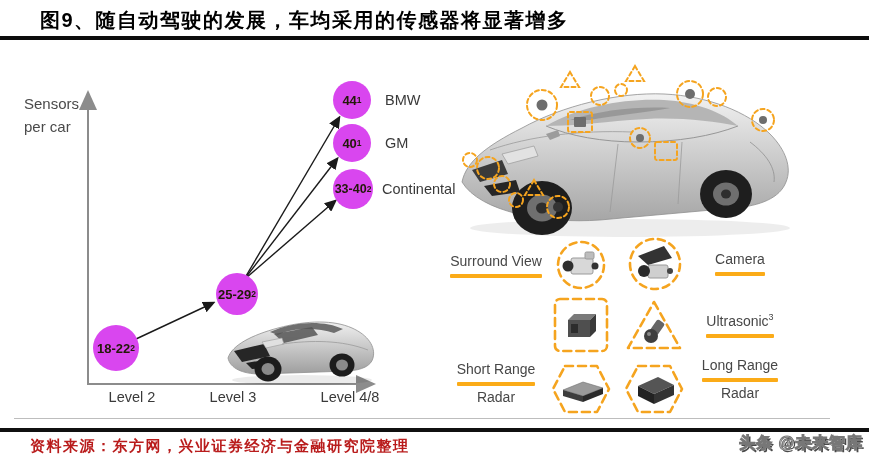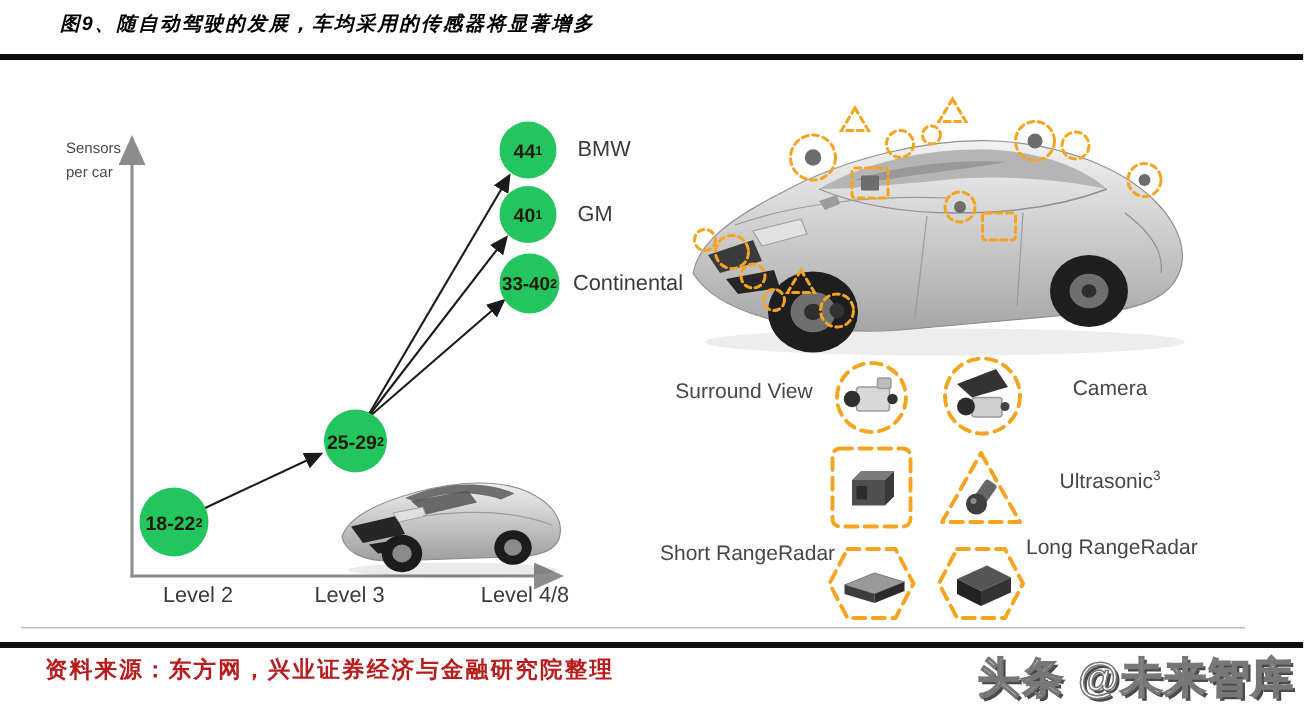--- a/index.html
+++ b/index.html
@@ -1,29 +1,29 @@
 <!DOCTYPE html>
 <html><head>
 <meta charset="utf-8">
 <style>
   * { margin:0; padding:0; box-sizing:border-box; }
   body { background:#ffffff; font-family:"Liberation Sans", sans-serif; }
   .page { position:relative; width:869px; height:475px; background:#fff; overflow:hidden; }
 
-  .cn-title { position:absolute; left:40px; top:7px; font-size:13px; font-weight:bold;
-              color:#000; letter-spacing:1.5px; white-space:nowrap;font-style:italic; }
+  .cn-title { position:absolute; left:40px; top:7px; font-size:20px; font-weight:bold;
+              color:#000; letter-spacing:1.5px; white-space:nowrap; }
   .title-rule { position:absolute; left:0; top:36px; width:869px; height:3.5px; background:#0d0d0d; }
 
   
   .chart-area { position:absolute; left:0; top:40px; width:445px; height:385px; }
   .chart-title { position:absolute; left:22px; top:1px; font-size:22px; font-weight:500;
                  color:#3b3b3b; letter-spacing:.2px; white-space:nowrap; }
   .axes-svg { position:absolute; left:0; top:0; width:445px; height:385px; }
-  .y-label { position:absolute; left:44px; top:52px; font-size:10px; color:#4a4a4a; line-height:1.55; }
-  .bubble { position:absolute; border-radius:50%; background:#22c55e; color:#221a08;
+  .y-label { position:absolute; left:24px; top:52px; font-size:15px; color:#4a4a4a; line-height:1.55; }
+  .bubble { position:absolute; border-radius:50%; background:#d946ef; color:#221a08;
             display:flex; align-items:center; justify-content:center;
             font-size:13px; font-weight:bold; white-space:nowrap; }
   .bubble sup { font-size:8.5px; line-height:0; vertical-align:super; }
   .b1 { left:93px;  top:285px; width:46px; height:46px; }
   .b2 { left:216px; top:233px; width:42px; height:42px; }
   .b3 { left:333px; top:129px; width:40px; height:40px; font-size:12.5px; }
   .b4 { left:333px; top:84px;  width:38px; height:38px; }
   .b5 { left:333px; top:41px;  width:38px; height:38px; }
   .brand { position:absolute; font-size:14.5px; color:#3a3a3a; white-space:nowrap; }
   .brand-bmw { left:385px; top:52px; }
@@ -31,21 +31,21 @@
   .brand-cont { left:382px; top:141px; }
   .level { position:absolute; top:349px; transform:translateX(-50%); font-size:14.5px; color:#3a3a3a; white-space:nowrap; }
   .lv1 { left:132px; } .lv2 { left:233px; } .lv3 { left:350px; }
   .small-car { position:absolute; left:222px; top:260px; }
 
   
   .right-area { position:absolute; left:440px; top:40px; width:429px; height:385px; }
   .big-car { position:absolute; left:10px; top:10px; }
 
   .l-cell { position:absolute; text-align:center; }
-  .llabel { display:inline-flex; flex-direction:row; align-items:center;
+  .llabel { display:inline-flex; flex-direction:column; align-items:center;
             font-size:14px; color:#474747; white-space:nowrap; line-height:1.25; }
   .llabel .bar { align-self:stretch; height:4.5px; margin-top:3px; background:#FBAB18; border-radius:1px; }
   .llabel .bar.mid { margin:3px 0; }
   .llabel sup { font-size:9px; }
 
   .r1-left  { left:0;   top:212px; width:112px; }
   .r1-ic1   { left:113px; top:197px; }
   .r1-ic2   { left:184px; top:194px; }
   .r1-right { left:244px; top:210px; width:112px; }
   .r2-left  { left:0;   top:272px; width:112px; }
@@ -55,21 +55,21 @@
   .r3-left  { left:0;   top:320px; width:112px; }
   .r3-ic1   { left:109px; top:320px; }
   .r3-ic2   { left:182px; top:320px; }
   .r3-right { left:244px; top:316px; width:112px; }
 
   
   .thin-rule  { position:absolute; left:14px; top:418px; width:816px; height:1px; background:#bdbdbd; }
   .thick-rule { position:absolute; left:0; top:428px; width:869px; height:3.5px; background:#101010; }
   .source { position:absolute; left:30px; top:437px; font-family:"Liberation Serif", serif;
             font-size:15px; font-weight:bold; color:#b91c1c; letter-spacing:1.5px; white-space:nowrap; }
-  .watermark { position:absolute; right:6px; top:433px; font-size:28px; font-weight:bold;
+  .watermark { position:absolute; right:6px; top:433px; font-size:16px; font-weight:bold;
                color:#ffffff; letter-spacing:1px; white-space:nowrap;
                -webkit-text-stroke:1px #777777;
                text-shadow:2px 2px 0 #4a4a4a; }
 </style>
 </head>
 <body>
 
 <div class="page">
 
   <div class="cn-title">图9、随自动驾驶的发展，车均采用的传感器将显著增多</div>

